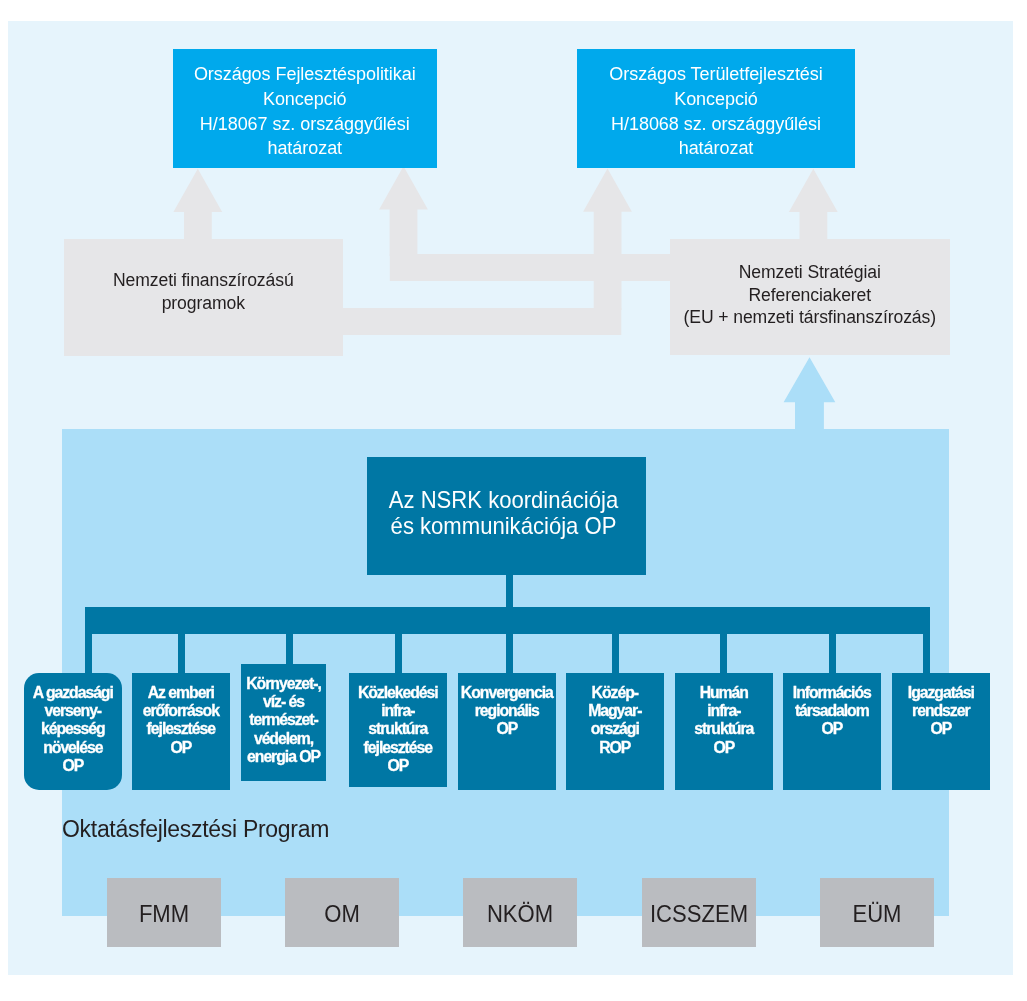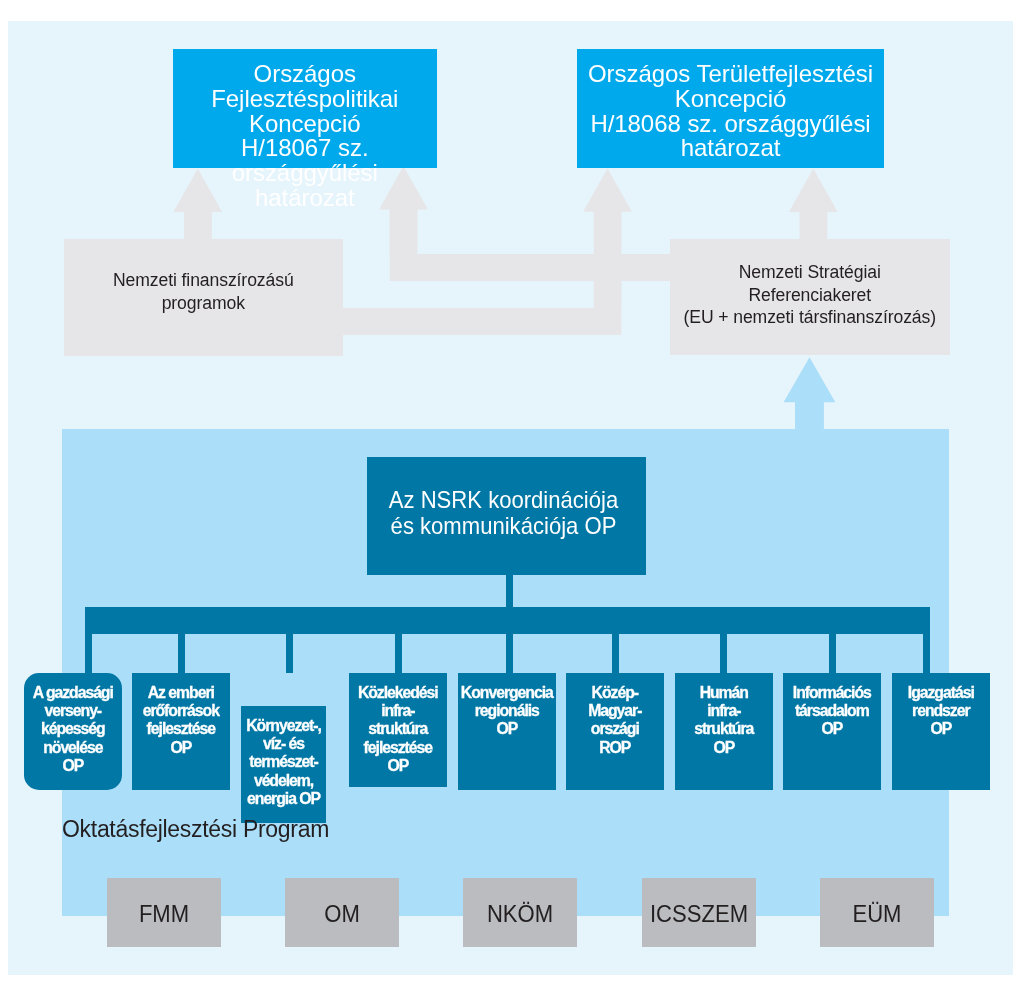--- a/index.html
+++ b/index.html
@@ -7,21 +7,21 @@
   body{width:1027px;height:1001px;overflow:hidden;-webkit-font-smoothing:antialiased;
        font-family:"Liberation Sans",sans-serif;}
   #stage{position:absolute;left:0;top:0;width:1027px;height:1001px;background:#fff;}
   .bg{position:absolute;left:8.2px;top:21px;width:1004.5px;height:953.6px;background:#e6f4fc;}
   .node{position:absolute;box-sizing:border-box;display:flex;align-items:center;
         justify-content:center;text-align:center;will-change:transform;}
   .node > span{display:block;width:100%;}
   .node > span > span{display:inline;}
 
   
-  .topbox{background:#00a9ec;color:#ffffff;font-size:24px;line-height:24.8px;
+  .topbox{background:#00a9ec;color:#ffffff;font-size:18px;line-height:24.8px;
           letter-spacing:-0.05px;align-items:flex-start;padding-top:13px;}
 
   
   .greybox{background:#e6e6e8;color:#231f20;font-size:17.6px;line-height:22.6px;
            letter-spacing:-0.1px;}
 
   
   .panel{position:absolute;background:#abdef8;}
 
   
@@ -83,21 +83,21 @@
   </div>
 
   <div class="node topbox" style="left:173px;top:49px;width:263.5px;height:118.5px;">
     <span>
       <span>Országos Fejlesztéspolitikai</span><br>
       <span>Koncepció</span><br>
       <span>H/18067 sz. országgyűlési</span><br>
       <span>határozat</span>
     </span>
   </div>
-  <div class="node topbox" style="left:577px;top:49px;width:307px;height:118.5px;">
+  <div class="node topbox" style="left:577px;top:49px;width:278px;height:118.5px;">
     <span>
       <span>Országos Területfejlesztési</span><br>
       <span>Koncepció</span><br>
       <span>H/18068 sz. országgyűlési</span><br>
       <span>határozat</span>
     </span>
   </div>
 
   <div class="panel" style="left:62px;top:429px;width:887px;height:487px;"></div>
 
@@ -122,21 +122,21 @@
     </span>
   </div>
 
   <div id="op-layer">
       <div class="node opbox" style="left: 23.9px; top: 673.2px; width: 97.6px; height: 116.5px; border-radius: 15px;">
         <span><span>A gazdasági</span><br><span>verseny-</span><br><span>képesség</span><br><span>növelése</span><br><span>OP</span></span>
       </div>
       <div class="node opbox" style="left: 132.4px; top: 673.2px; width: 97.6px; height: 116.5px;">
         <span><span>Az emberi</span><br><span>erőforrások</span><br><span>fejlesztése</span><br><span>OP</span></span>
       </div>
-      <div class="node opbox" style="left: 240.9px; top: 706px; width: 85px; height: 116.5px;">
+      <div class="node opbox" style="left: 240.9px; top: 664px; width: 85px; height: 116.5px;">
         <span><span>Környezet-,</span><br><span>víz- és</span><br><span>természet-</span><br><span>védelem,</span><br><span>energia OP</span></span>
       </div>
       <div class="node opbox" style="left: 349.4px; top: 673.2px; width: 97.6px; height: 114px;">
         <span><span>Közlekedési</span><br><span>infra-</span><br><span>struktúra</span><br><span>fejlesztése</span><br><span>OP</span></span>
       </div>
       <div class="node opbox" style="left: 457.9px; top: 673.2px; width: 97.6px; height: 116.5px;">
         <span><span>Konvergencia</span><br><span>regionális</span><br><span>OP</span></span>
       </div>
       <div class="node opbox" style="left: 566.4px; top: 673.2px; width: 97.6px; height: 116.5px;">
         <span><span>Közép-</span><br><span>Magyar-</span><br><span>országi</span><br><span>ROP</span></span>

